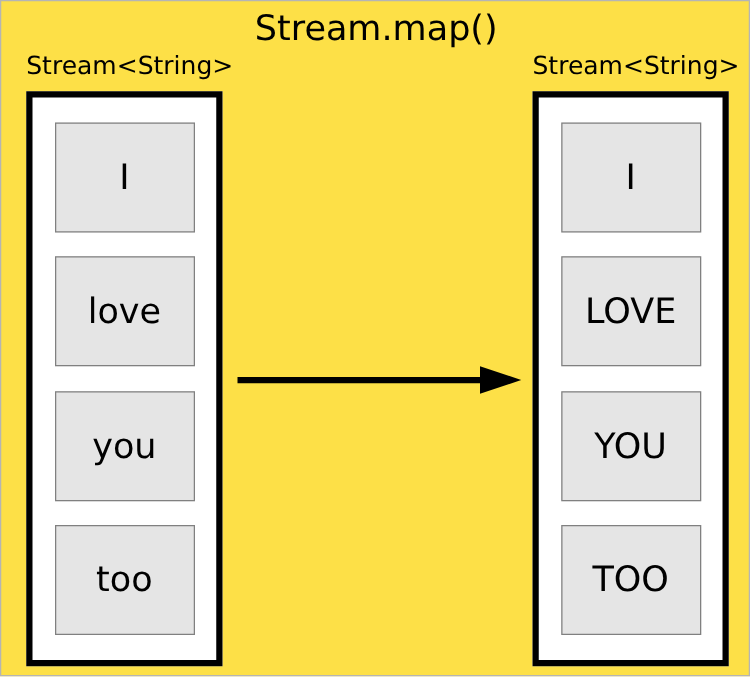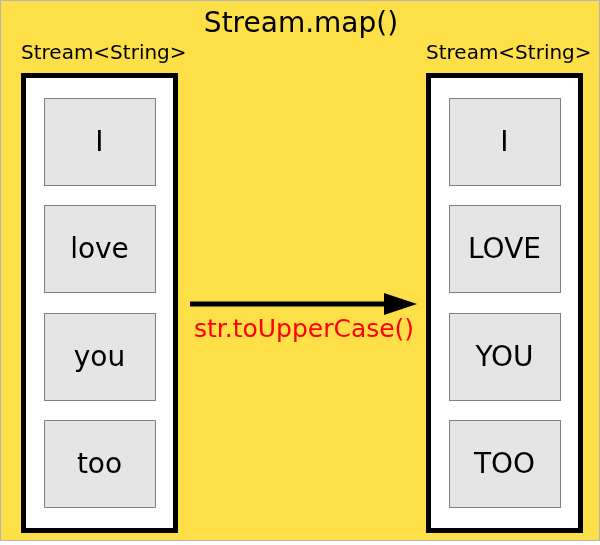--- a/index.html
+++ b/index.html
@@ -112,15 +112,14 @@
     <div class="cell">YOU</div>
     <div class="cell">TOO</div>
   </div>
 
 
   <svg class="arrow-svg" width="230" height="26" viewBox="0 0 230 26">
     <line x1="1" y1="13" x2="200" y2="13" stroke="#000000" stroke-width="5"></line>
     <polygon points="195,2 228,13 195,24" fill="#000000"></polygon>
   </svg>
 
-  <div class="lambda-label">str.toUpperCase()</div>
 
 </div>
 
 </body></html>

